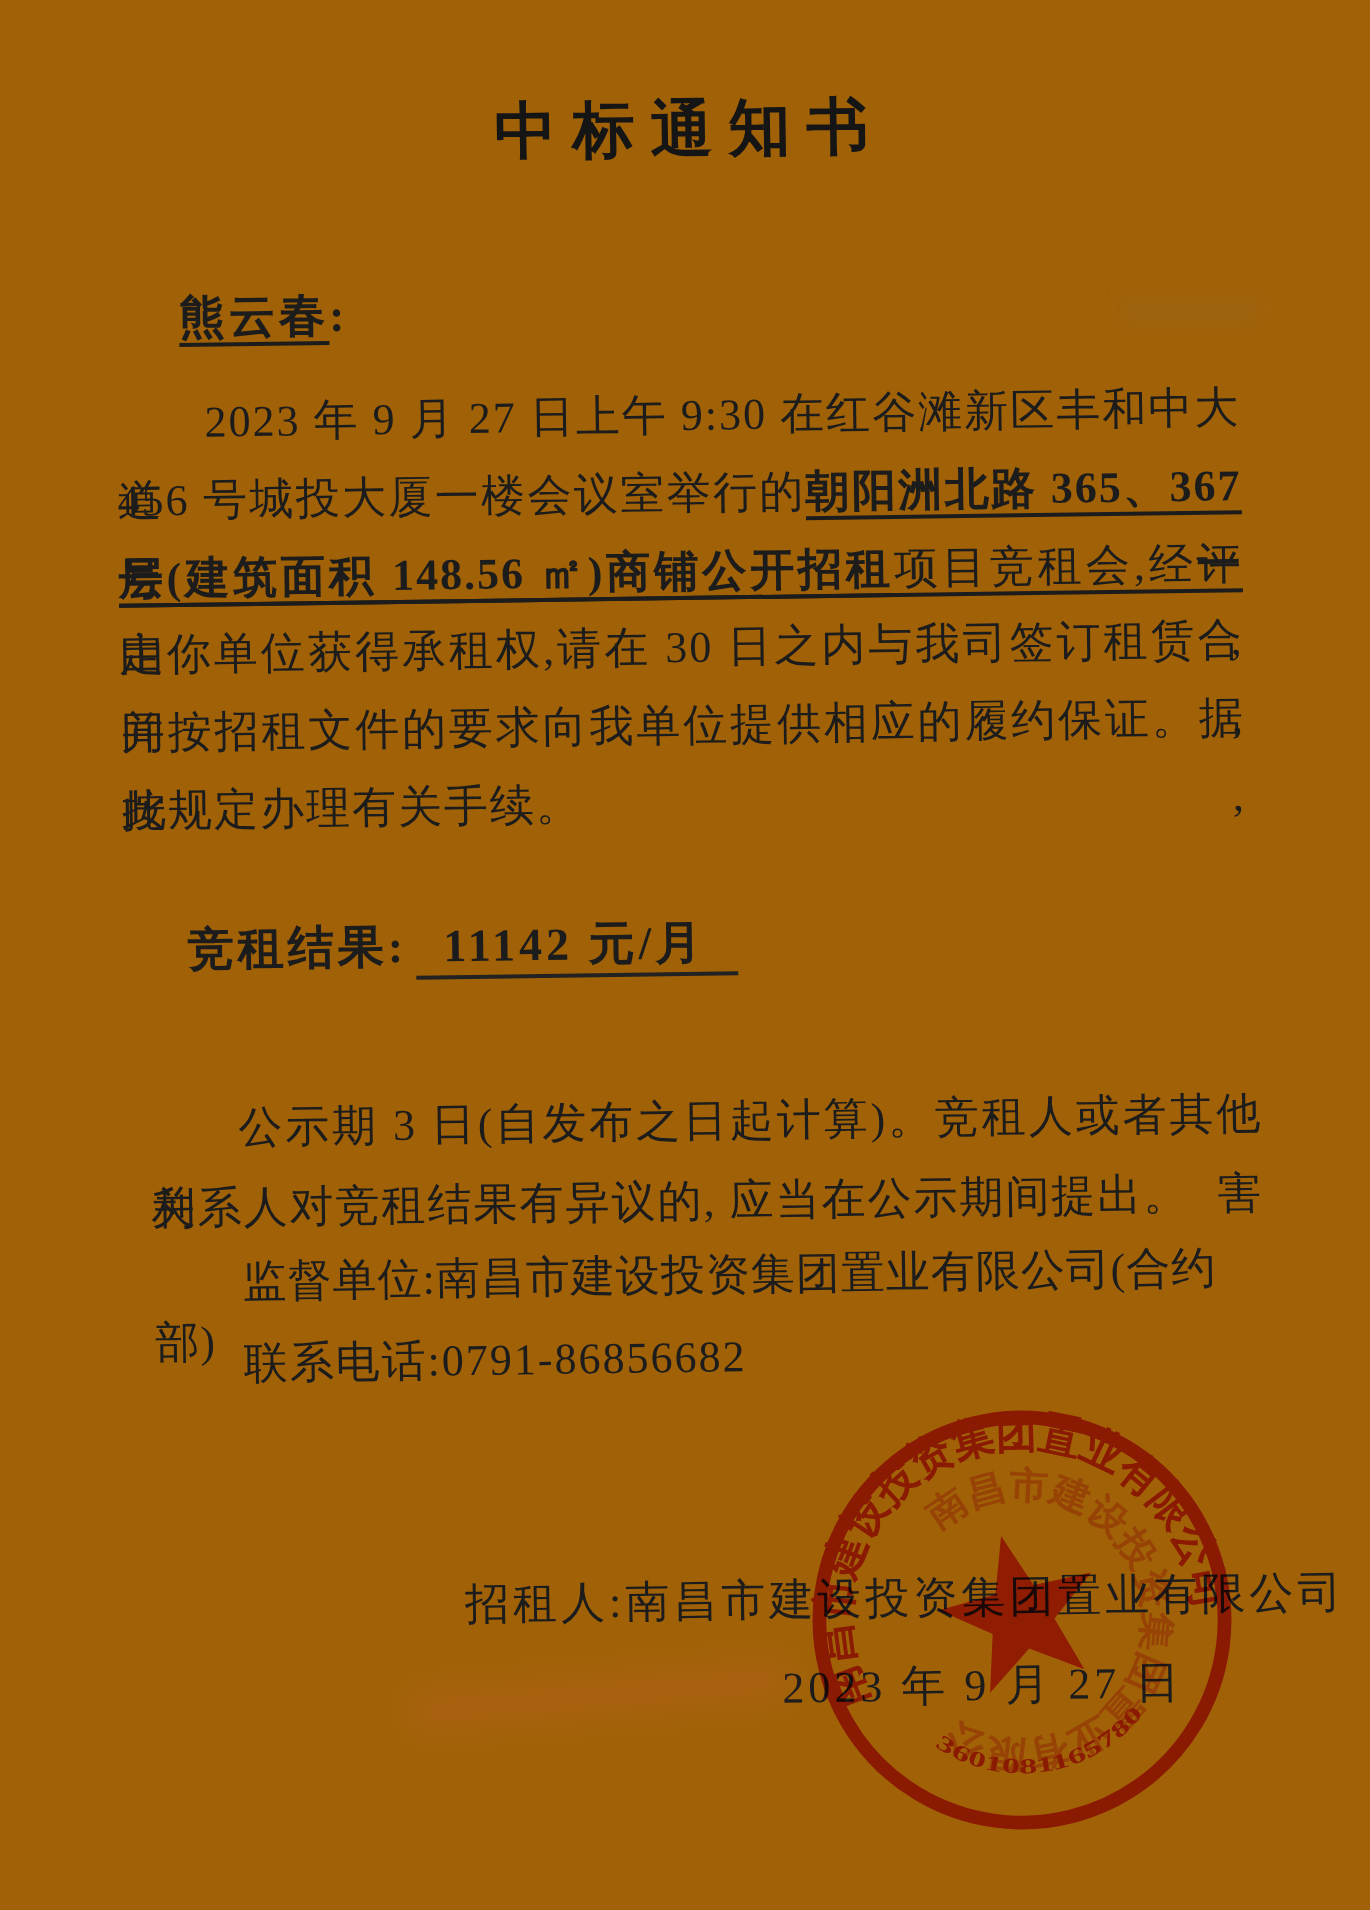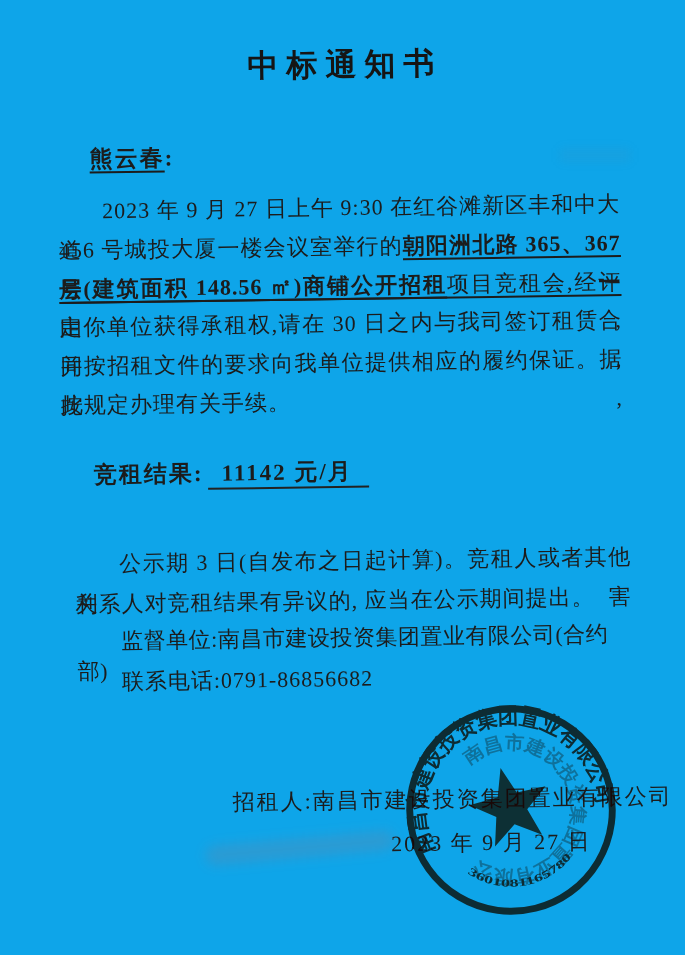--- a/index.html
+++ b/index.html
@@ -5,21 +5,21 @@
   html,body{margin:0;padding:0;}
   body{
     width:685px;height:955px;
     background:#ffffff;
     font-family:"Liberation Serif","DejaVu Serif",serif;
     overflow:hidden;
     position:relative;
   }
   .page{
     position:absolute;inset:0;
-    background:#0ea5e9;
+    background:#a16207;
   }
   .content{
     position:absolute;inset:0;
     transform:rotate(-0.8deg);
     transform-origin:342px 477px;
     color:#1c1c1c;
   }
   .title{
     position:absolute;top:44px;left:0;width:100%;
     margin:0;padding-left:16px;box-sizing:border-box;

